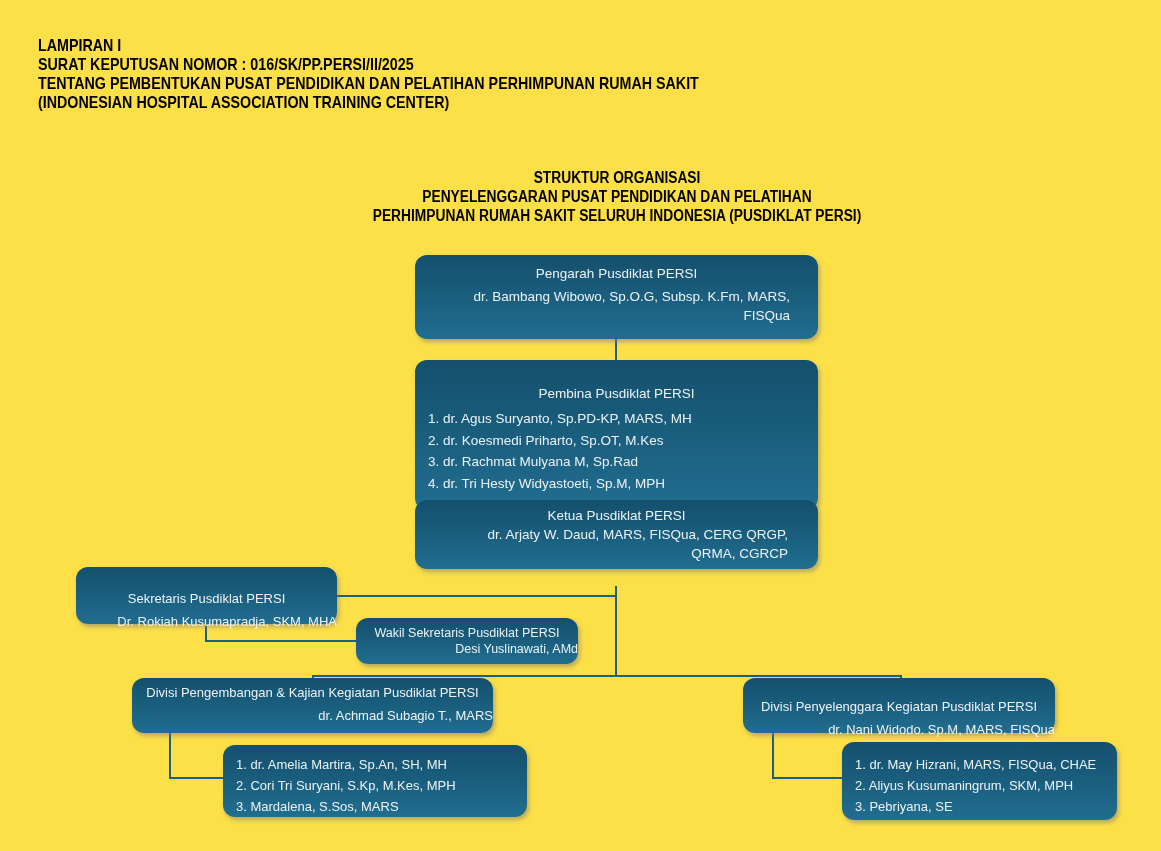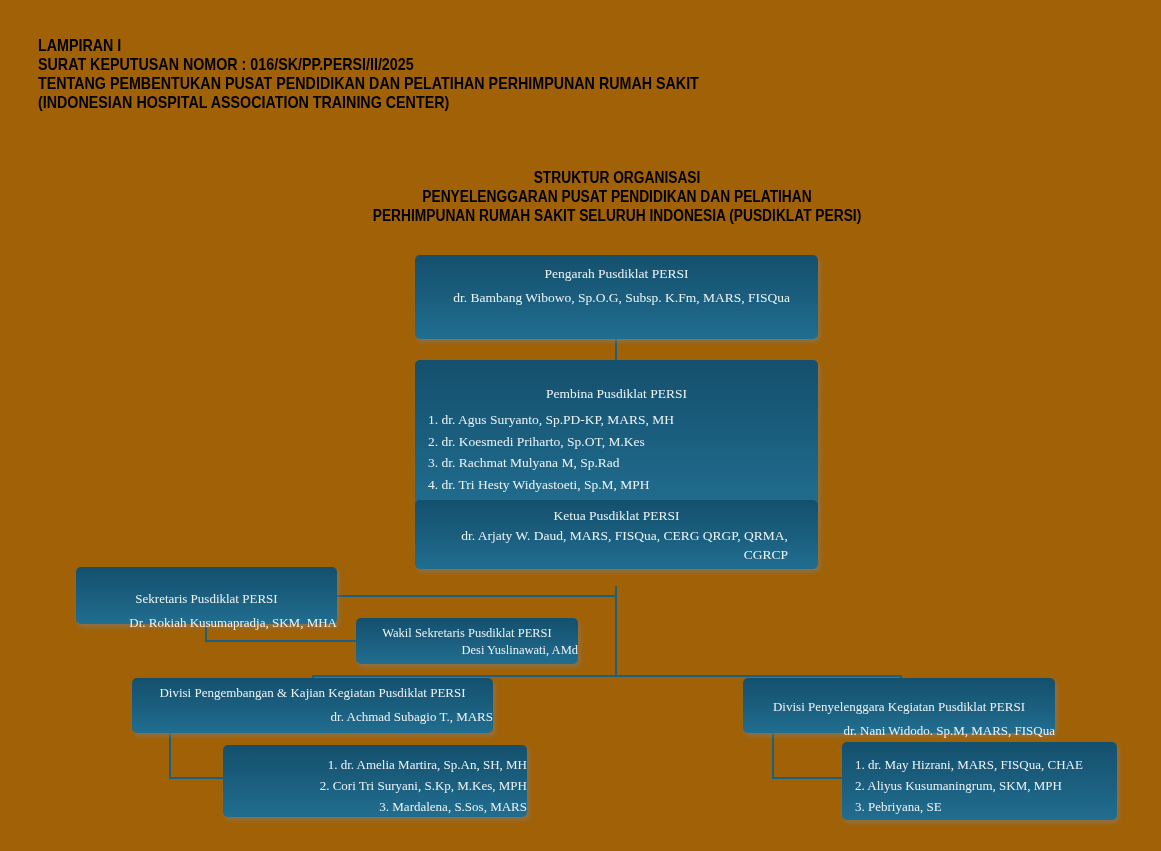--- a/index.html
+++ b/index.html
@@ -1,19 +1,19 @@
 <!DOCTYPE html>
 <html><head>
 <meta charset="utf-8">
 <style>
   html,body{margin:0;padding:0;background:#ffffff;}
   #canvas{
     position:relative;
     width:1161px;height:851px;
-    background:#a16207;
+    background:#fde047;
     font-family:"Liberation Sans", sans-serif;
     overflow:hidden;
   }
   
   .letterhead{
     position:absolute;left:38px;top:36px;
     font-weight:bold;font-size:17px;line-height:19px;color:#000;
     transform:scaleX(0.84);transform-origin:left top;
     white-space:nowrap;
   }
@@ -22,26 +22,25 @@
     position:absolute;left:234px;top:168px;width:766px;
     text-align:center;
     font-weight:bold;font-size:16px;line-height:19px;color:#000;
     transform:scaleX(0.86);transform-origin:center top;
     white-space:nowrap;
   }
   
   .node{
     position:absolute;z-index:2;
     background:linear-gradient(180deg,#14506d 0%,#1a5d7d 48%,#216e90 100%);
-    border-radius:5px;
+    border-radius:12px;
     box-shadow:2px 3px 4px rgba(125,125,125,0.55);
     color:#edf2f5;
     font-size:13.5px;
     box-sizing:border-box;
-    font-family:Liberation Serif, serif;
   }
   .node .ttl{display:block;text-align:center;}
   .node .nm{display:block;text-align:right;}
   .node .li{display:block;text-align:left;}
   .nowrap{white-space:nowrap;}
 
   #box-pengarah{left:415px;top:255px;width:403px;height:84px;padding-top:11px;}
   #box-pengarah .ttl{margin-bottom:7px;}
   #box-pengarah .nm{padding:0 28px;line-height:18.5px;}
 
@@ -57,21 +56,21 @@
   #box-sekretaris .ttl{margin-bottom:8px;}
 
   #box-wakil{left:356px;top:618px;width:222px;height:46px;padding-top:8px;font-size:12.5px;}
   #box-wakil .ttl{margin-bottom:1px;}
   #box-wakil .nm{line-height:16.5px;}
 
   #box-div-left{left:132px;top:678px;width:361px;height:55px;padding-top:7px;font-size:13px;}
   #box-div-left .ttl{margin-bottom:8px;}
 
   #box-members-left{left:223px;top:745px;width:304px;height:72px;padding-top:9px;font-size:13px;}
-  #box-members-left .li{padding-left:13px;line-height:21px;text-align:right;}
+  #box-members-left .li{padding-left:13px;line-height:21px;}
 
   #box-div-right{left:743px;top:678px;width:312px;height:55px;padding-top:21px;font-size:13px;}
   #box-div-right .ttl{margin-bottom:8px;}
 
   #box-members-right{left:842px;top:742px;width:275px;height:78px;padding-top:12px;font-size:13px;}
   #box-members-right .li{padding-left:13px;line-height:21px;}
 
   
   .conn{position:absolute;background:#1a6080;z-index:1;}
 </style>

